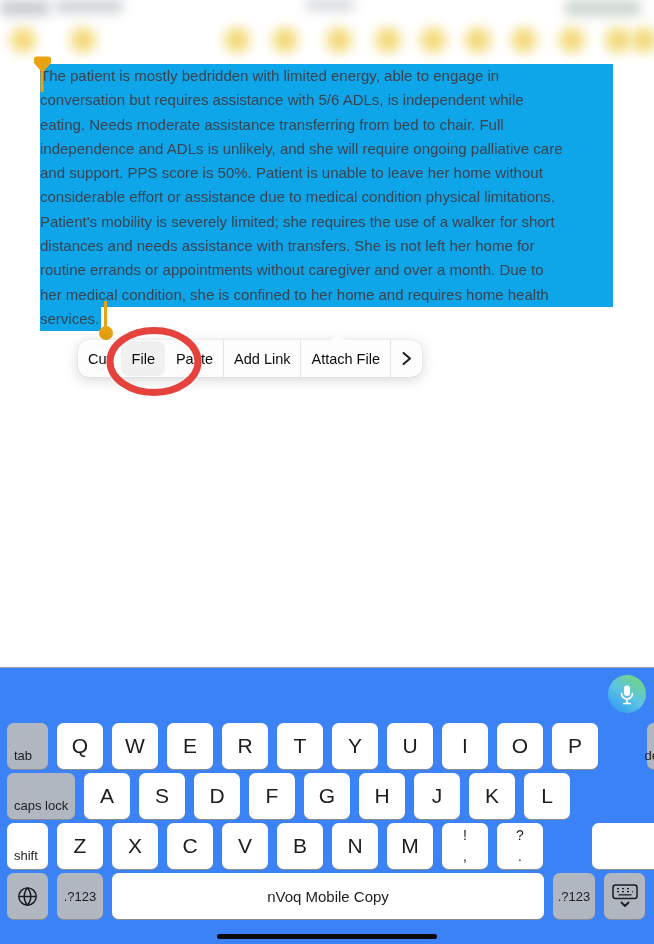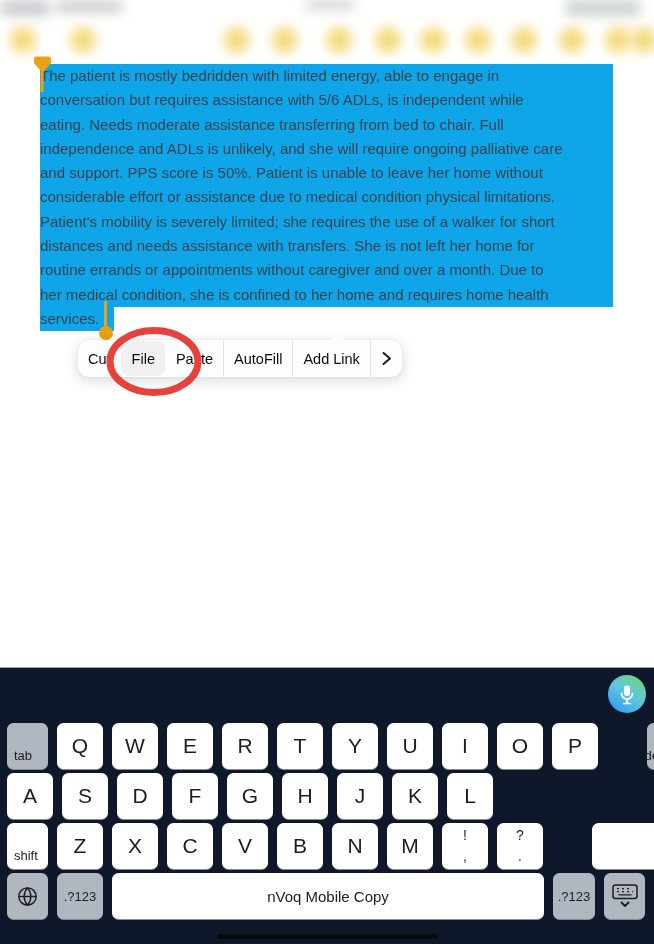--- a/index.html
+++ b/index.html
@@ -9,21 +9,21 @@
   
   .toolbar{position:absolute;left:0;top:0;width:654px;height:62px;background:#fff;}
   .blob{position:absolute;filter:blur(6px);}
   .blob.grey{background:#c9ccd0;border-radius:5px;}
   .blob.yellow{background:#f2d569;border-radius:50%;width:26px;height:26px;opacity:.85;}
 
   
   .selected-text{position:absolute;left:40px;top:64px;width:573px;
     font-size:15px;line-height:24.3px;color:#3a4350;}
   .text-line{background:#0ea5e9;white-space:nowrap;height:24.3px;}
-  .text-line:last-child{display:inline-block;width:auto;padding-right:15px;text-align:right;}
+  .text-line:last-child{display:inline-block;width:auto;padding-right:2px;text-align:right;}
 
   
   .handle-start{position:absolute;left:33px;top:56px;width:20px;height:40px;}
   .handle-end-bar{position:absolute;left:104px;top:301px;width:3px;height:27px;background:#e9a312;}
   .handle-end-dot{position:absolute;left:99px;top:326px;width:14px;height:14px;border-radius:50%;background:#e9a312;}
 
   
   .edit-menu{position:absolute;left:78px;top:340px;height:37px;background:#fdfdfd;
     border-radius:10px;display:flex;align-items:stretch;
     box-shadow:0 3px 14px rgba(0,0,0,.16), 0 0 1px rgba(0,0,0,.2);}
@@ -34,21 +34,21 @@
     padding:0 10px;font-size:14.5px;color:#0c0c0d;white-space:nowrap;cursor:default;}
   .menu-item + .menu-item{border-left:1px solid #e4e4e7;}
   .menu-item.hl{background:#f0f0f1;border-radius:8px;margin:1px 0;border-left-color:transparent;}
   .menu-item.hl + .menu-item{border-left-color:transparent;}
   .mi-icon{display:flex;align-items:center;}
 
   .annotation-ellipse{position:absolute;left:104px;top:324px;z-index:5;pointer-events:none;}
 
   
   .keyboard{position:absolute;left:0;top:667px;width:654px;height:277px;
-    background:#0f172a;border-top:1px solid #9fa2a8;box-sizing:border-box;text-decoration:underline;}
+    background:#3b82f6;border-top:1px solid #9fa2a8;box-sizing:border-box;text-decoration:underline;}
   .mic-btn{position:absolute;right:8px;top:7px;width:38px;height:38px;border-radius:50%;
     background:linear-gradient(215deg,#74d678 8%,#5ec4e2 50%,#2f9cf1 92%);
     display:flex;align-items:center;justify-content:center;}
   .kb-rows{position:absolute;left:0;top:55px;width:654px;}
   .kb-row{display:flex;gap:9px;margin:0 0 4px 7px;}
   .key{flex:none;width:46px;height:46px;background:#ffffff;border-radius:6.5px;
     box-shadow:0 1px 0 #8a8c90;display:flex;align-items:center;justify-content:center;
     font-size:21px;color:#1d1d1f;box-sizing:border-box;}
   .key.mod{background:#b1b7c1;font-size:13px;}
   .key.light-mod{background:#ffffff;font-size:13px;text-align:right;}
@@ -91,22 +91,22 @@
     <rect x="7.5" y="9" width="3" height="27" fill="#e9a312"></rect>
   </svg>
   <div class="handle-end-bar"></div>
   <div class="handle-end-dot"></div>
 
   <div class="edit-menu">
     <div class="menu-notch"></div>
   <div class="menu-item">Cut</div>
       <div class="menu-item hl">File</div>
       <div class="menu-item">Paste</div>
-      <div class="menu-item">AutoFill</div>
       <div class="menu-item">Add Link</div>
+      <div class="menu-item">Attach File</div>
       <div class="menu-item">
         <span class="mi-icon">
           <svg width="11" height="15" viewBox="0 0 11 15">
             <path d="M2.5 2 L9 7.5 L2.5 13" fill="none" stroke="#1c1c1e" stroke-width="2" stroke-linecap="round" stroke-linejoin="round"></path>
           </svg>
         </span>
       </div>
     </div>
 
   <svg class="annotation-ellipse" width="100" height="75" viewBox="0 0 100 75">
@@ -133,20 +133,21 @@
           <div class="key letter">R</div>
           <div class="key letter">T</div>
           <div class="key letter">Y</div>
           <div class="key letter">U</div>
           <div class="key letter">I</div>
           <div class="key letter">O</div>
           <div class="key letter">P</div>
           <div class="key mod a-br" style="width: 41px;">delete</div>
         </div>
         <div class="kb-row">
+          <div class="key mod a-bl" style="width: 68px;">caps lock</div>
           <div class="key letter">A</div>
           <div class="key letter">S</div>
           <div class="key letter">D</div>
           <div class="key letter">F</div>
           <div class="key letter">G</div>
           <div class="key letter">H</div>
           <div class="key letter">J</div>
           <div class="key letter">K</div>
           <div class="key letter">L</div>
         </div>

